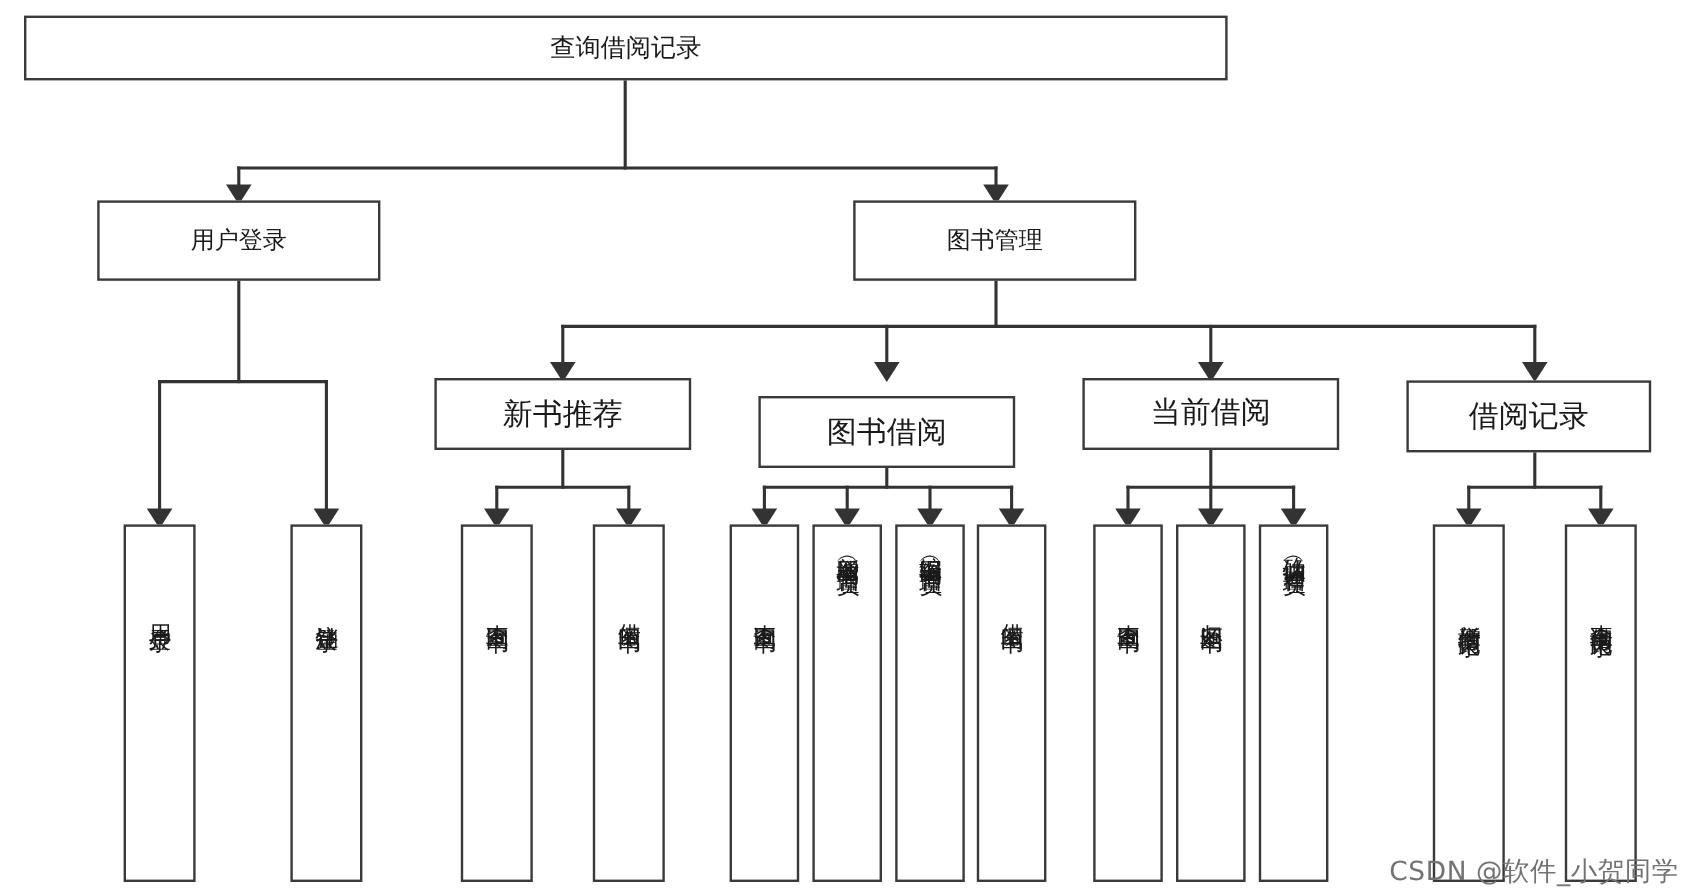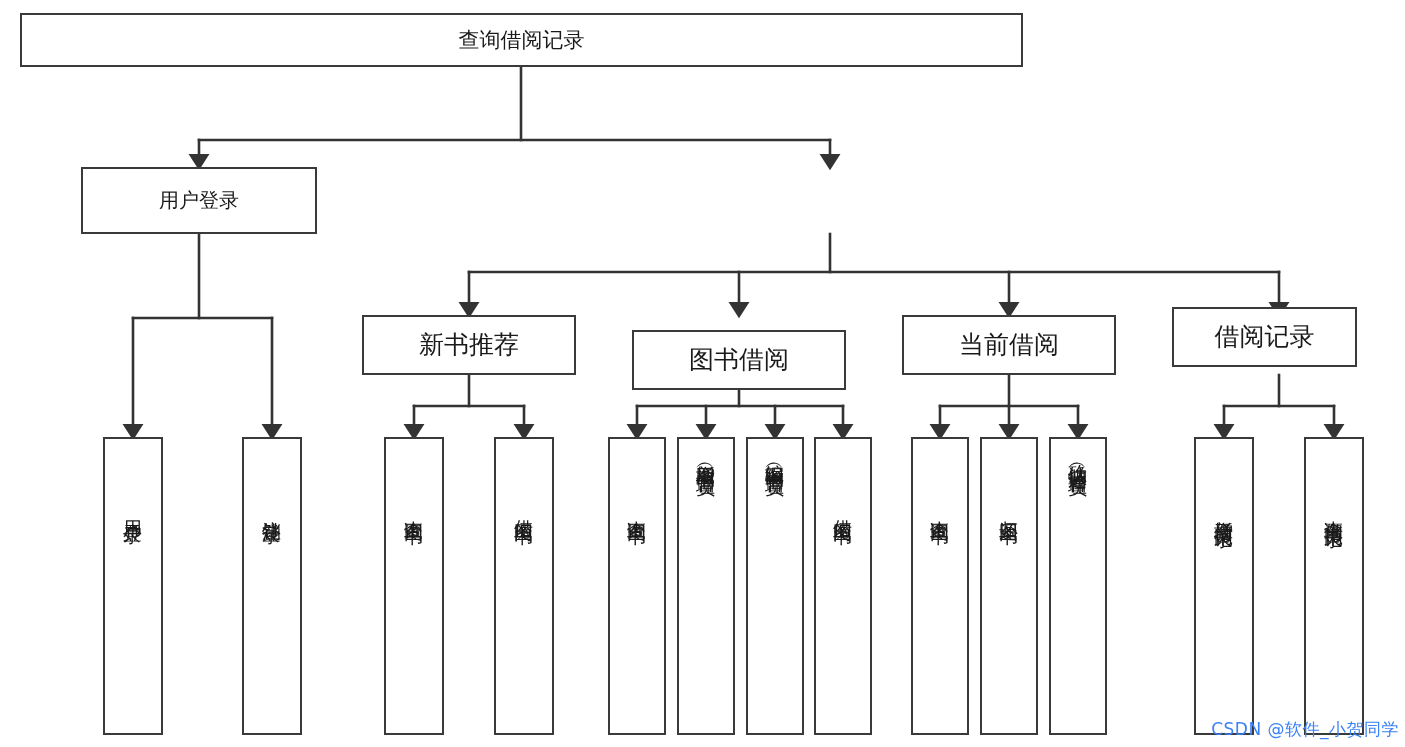--- a/index.html
+++ b/index.html
@@ -68,22 +68,22 @@
     left: 0;
     top: 0;
     width: 1405px;
     height: 747px;
     pointer-events: none;
   }
   #watermark {
     position: absolute;
     right: 6px;
     bottom: 6px;
-    font-size: 17px;
-    color: #3b82f6;
+    font-size: 22px;
+    color: #737373;
     letter-spacing: 0.5px;
     white-space: nowrap;
   }
 </style>
 </head>
 <body>
 
 <div id="diagram-root">
 
   <svg id="connector-layer" viewBox="0 0 1405 747" width="1405" height="747" xmlns="http://www.w3.org/2000/svg">
@@ -138,34 +138,37 @@
   </svg>
 
   <div class="node-box level-root" style="left:20px; top:13px; width:1003px; height:54px;">
     <span>查询借阅记录</span>
   </div>
 
   <div class="node-box level-2" style="left:81px; top:167px; width:236px; height:67px;">
     <span>用户登录</span>
   </div>
 
+  <div class="node-box level-2" style="left:711px; top:167px; width:236px; height:67px;">
+    <span>图书管理</span>
+  </div>
 
   <div class="node-box level-3" style="left:362px; top:315px; width:214px; height:60px;">
     <span>新书推荐</span>
   </div>
 
   <div class="node-box level-3" style="left:632px; top:330px; width:214px; height:60px;">
     <span>图书借阅</span>
   </div>
 
   <div class="node-box level-3" style="left:902px; top:315px; width:214px; height:60px;font-family:Liberation Serif, serif;">
     <span>当前借阅</span>
   </div>
 
-  <div class="node-box level-3" style="left:1172px; top:307px; width:185px; height:60px;">
+  <div class="node-box level-3" style="left:1172px; top:317px; width:204px; height:60px;">
     <span>借阅记录</span>
   </div>
 
   <div class="node-box leaf leaf-mid" style="left:103px; top:437px; width:60px; height:298px;">
     <span class="vtext">用户登录</span>
   </div>
 
   <div class="node-box leaf leaf-mid" style="left:242px; top:437px; width:60px; height:298px;">
     <span class="vtext">注销登录</span>
   </div>

